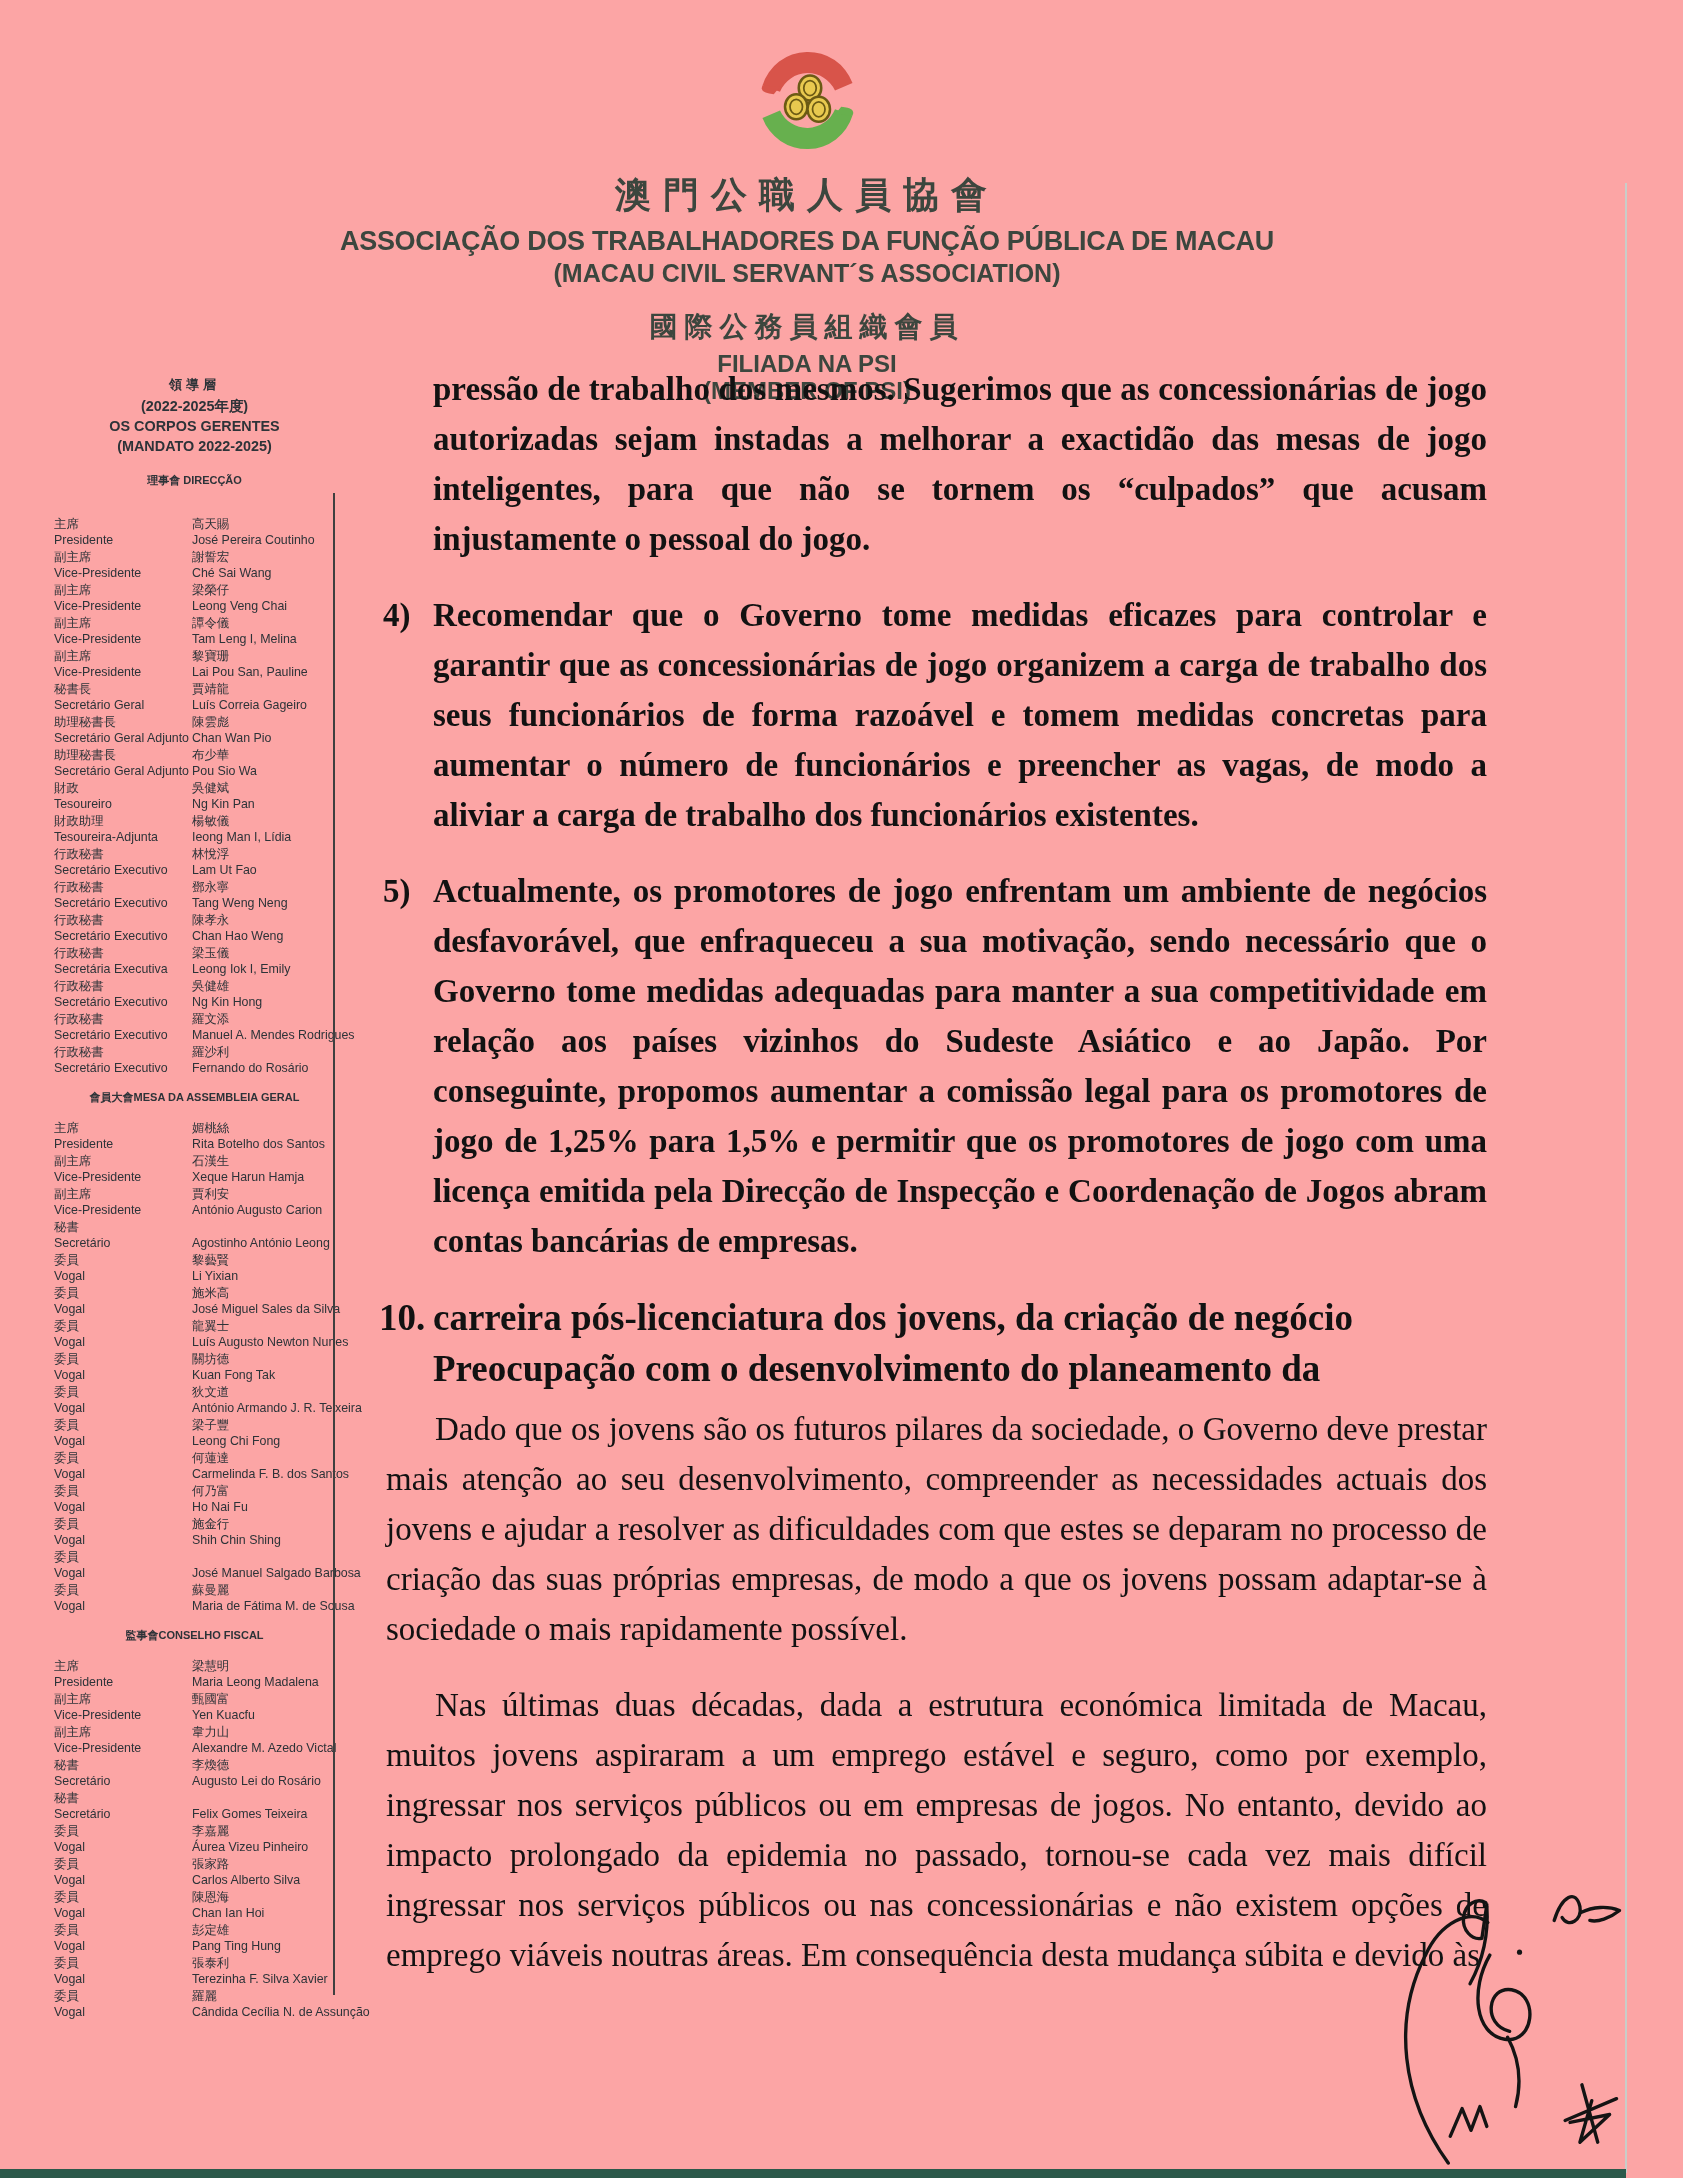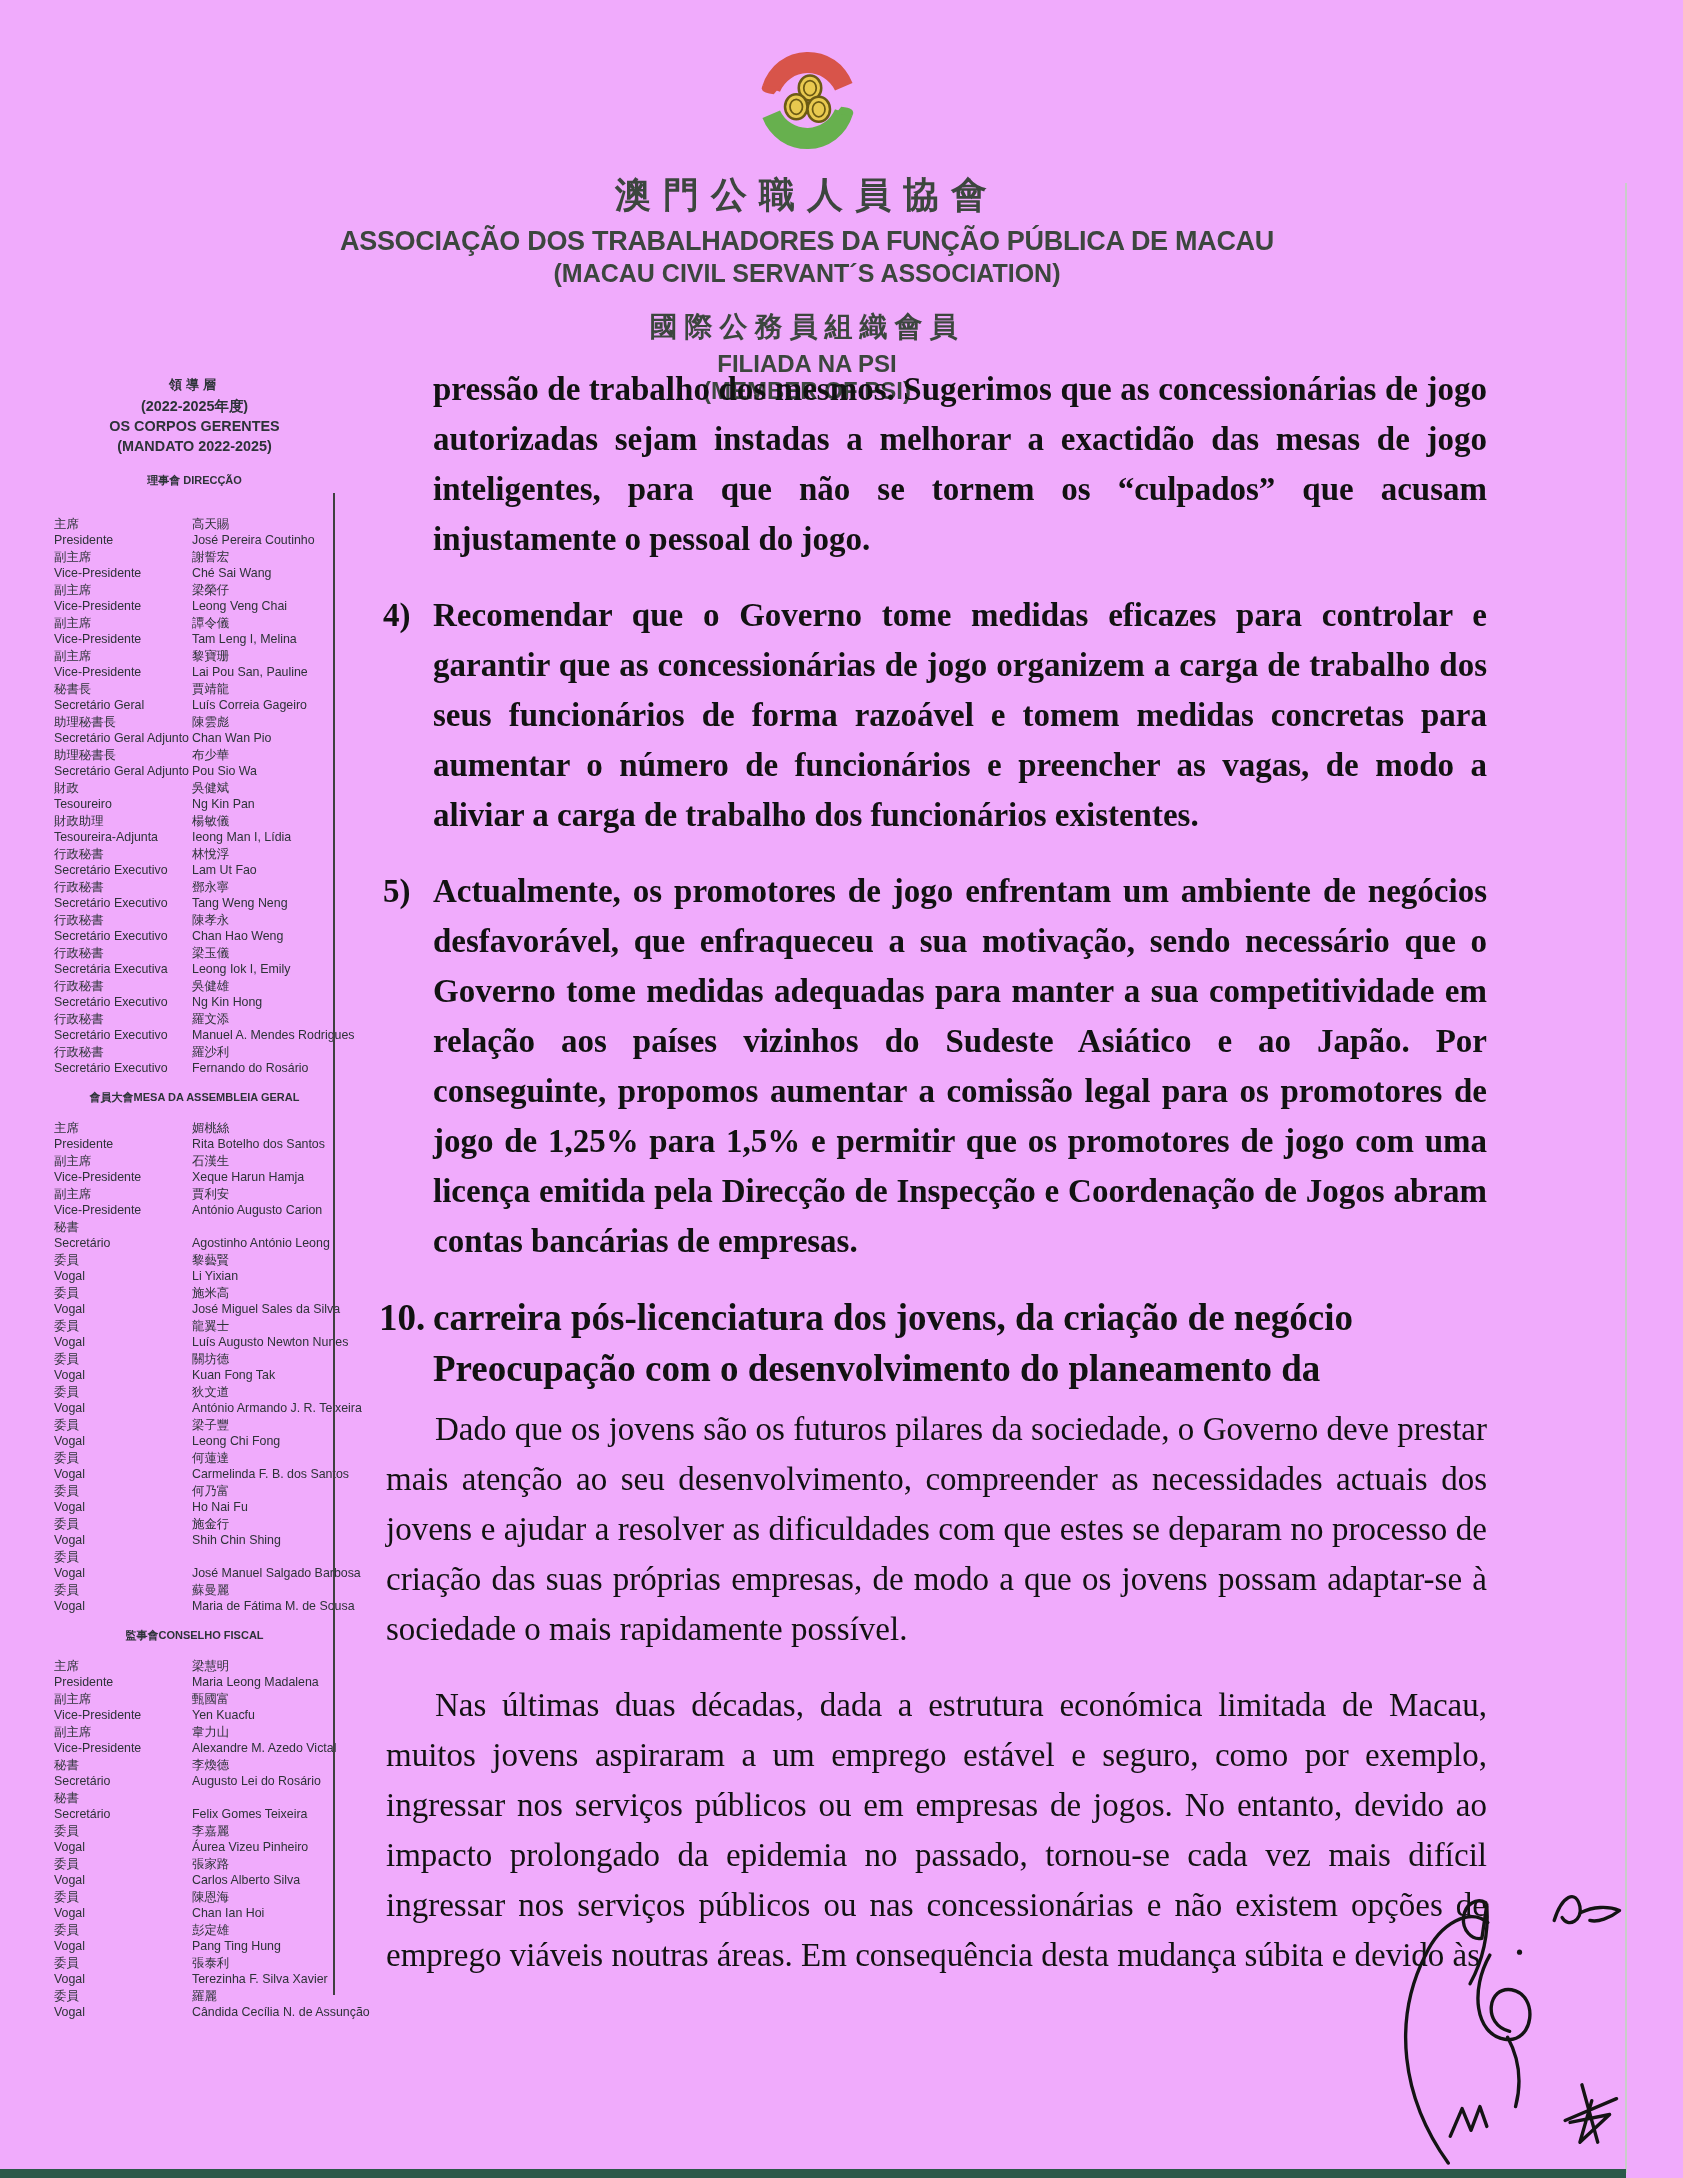--- a/index.html
+++ b/index.html
@@ -1,16 +1,16 @@
 <!DOCTYPE html>
 <html><head>
 <meta charset="utf-8">
 <style>
   html,body{margin:0;padding:0;background:#ffffff;}
-  .page{position:relative;width:1683px;height:2178px;background:#f0abfc;overflow:hidden;
+  .page{position:relative;width:1683px;height:2178px;background:#fca5a5;overflow:hidden;
         font-family:"Liberation Serif",serif;color:#111;}
   
   .header-stack{position:absolute;left:297px;top:38px;width:1020px;text-align:center;
                 font-family:"Liberation Sans",sans-serif;color:#3c463e;}
   .logo-wrap{height:129px;}
   .h-zh{font-size:36px;font-weight:bold;letter-spacing:12px;margin-top:4px;}
   .h-pt{font-size:27px;font-weight:bold;letter-spacing:-0.3px;margin-top:6px;}
   .h-en{font-size:25px;font-weight:bold;margin-top:2px;}
   .h-aff{font-size:28px;font-weight:bold;letter-spacing:7px;margin-top:20px;}
   .h-psi{font-size:24px;font-weight:bold;margin-top:4px;line-height:27px;}

